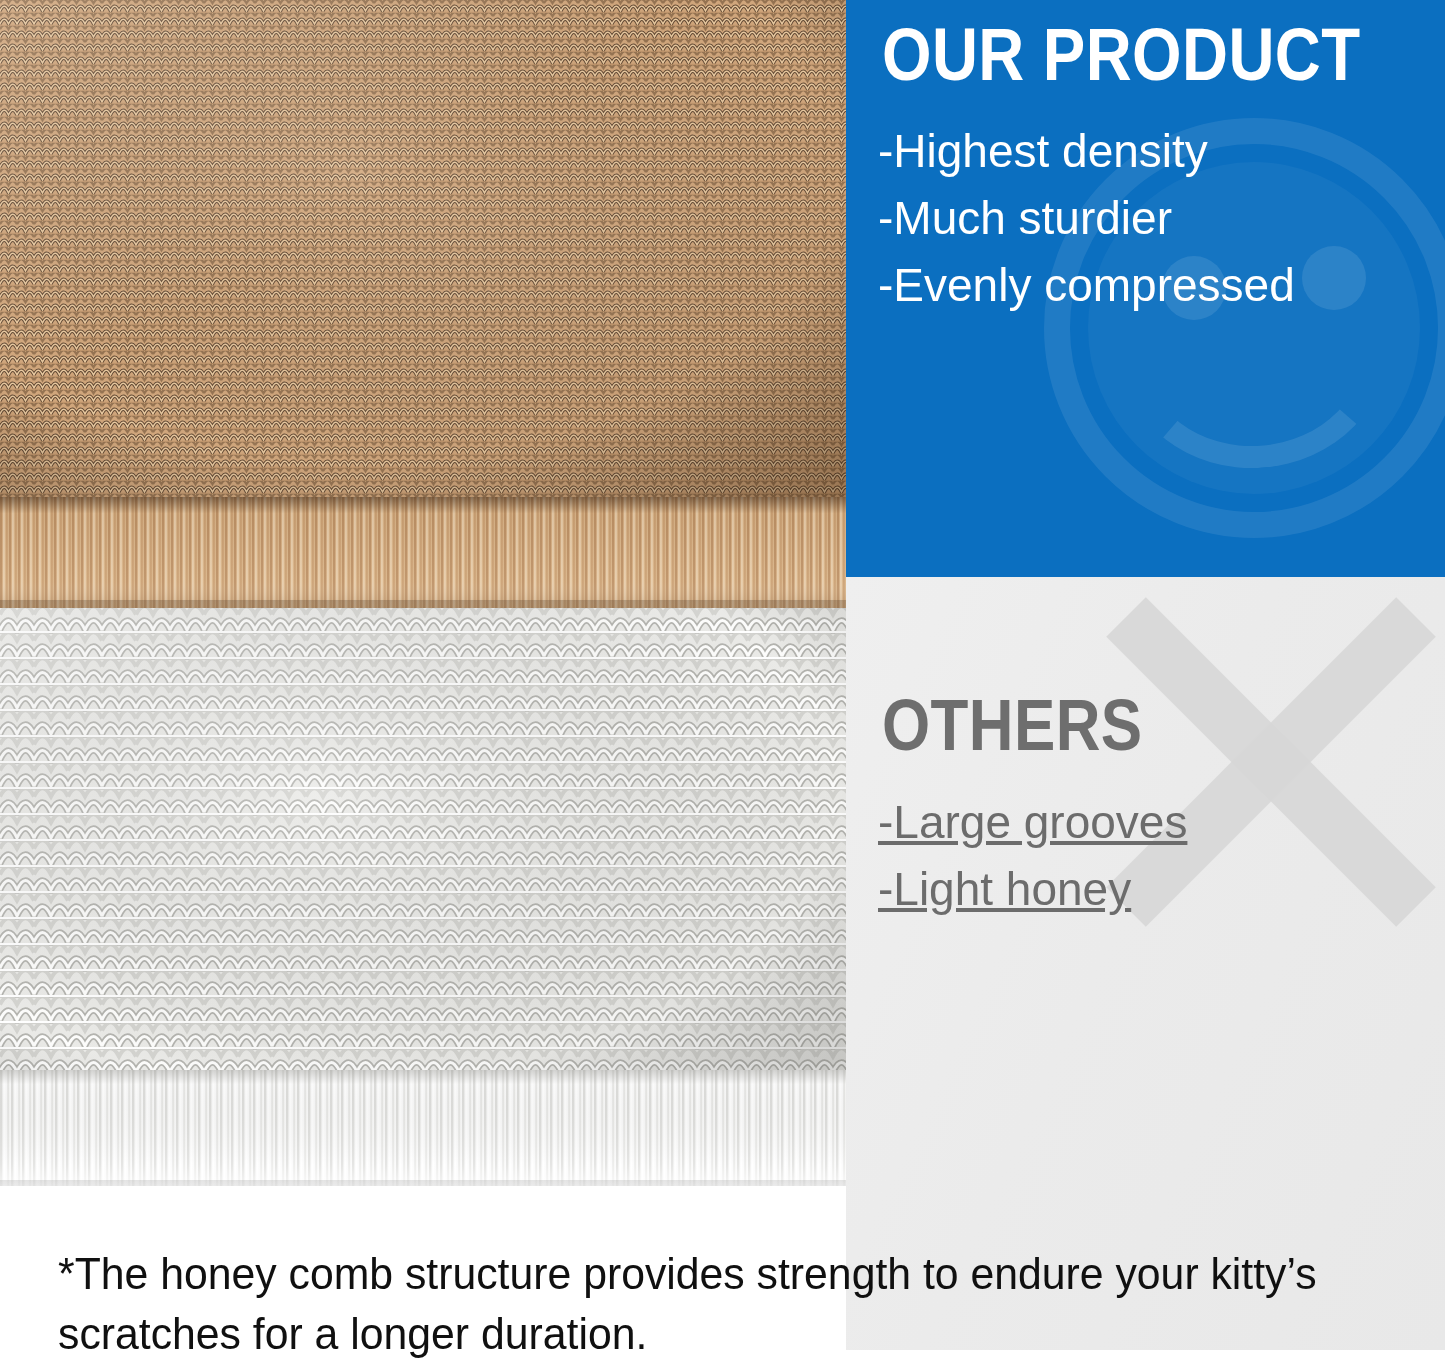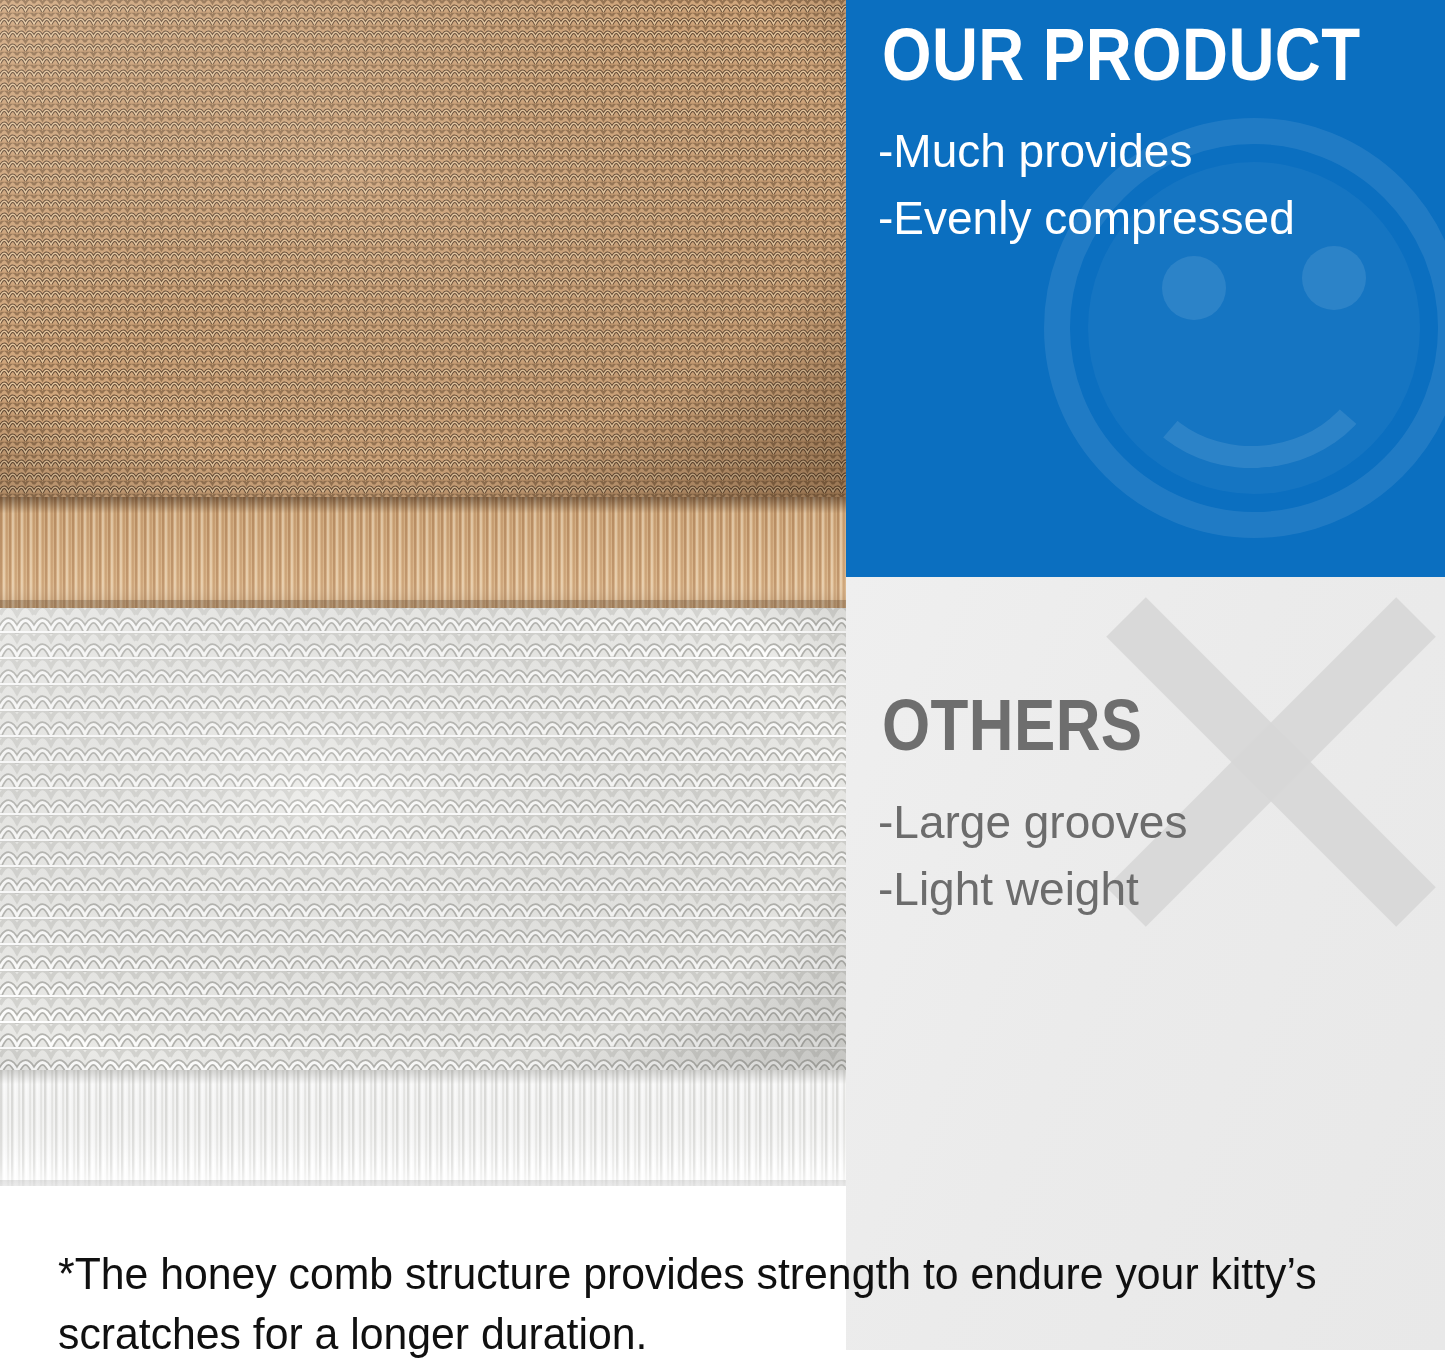--- a/index.html
+++ b/index.html
@@ -162,21 +162,21 @@
   }
   .bullets-blue { top: 118px; }
   .bullets-gray { top: 212px; }
   .bullets li {
     font-size: 46px;
     line-height: 1.46;
     font-weight: 400;
     white-space: nowrap;
   }
   .bullets-blue li { color: #ffffff; }
-  .bullets-gray li { color: #6c6c6c; }
+  .bullets-gray li { color: #6c6c6c; text-decoration: underline; }
 
   .footnote {
     position: absolute;
     left: 58px;
     top: 1244px;
     width: 1345px;
     font-size: 45px;
     line-height: 1.33;
     color: #101010;
     font-weight: 400;
@@ -357,35 +357,36 @@
       <div class="smiley-inner-disc"></div>
       <div class="smiley-ring-outer"></div>
       <div class="smiley-mouth"></div>
       <div class="smiley-eye left"></div>
       <div class="smiley-eye right"></div>
     </div>
 
     <div class="heading heading-blue">OUR PRODUCT</div>
 
     <ul class="bullets bullets-blue">
-      <li>-Much provides</li>
+      <li>-Highest density</li>
+      <li>-Much sturdier</li>
       <li>-Evenly compressed</li>
     </ul>
   </div>
 
   <div class="panel-gray">
 
     <div class="xmark">
       <span class="a"></span>
       <span class="b"></span>
     </div>
 
     <div class="heading heading-gray">OTHERS</div>
 
     <ul class="bullets bullets-gray">
       <li>-Large grooves</li>
-      <li>-Light weight</li>
+      <li>-Light honey</li>
     </ul>
   </div>
 
   <div class="footnote">*The honey comb structure provides strength to endure your kitty’s scratches for a longer duration.</div>
 
 </div>
 
 </body></html>

